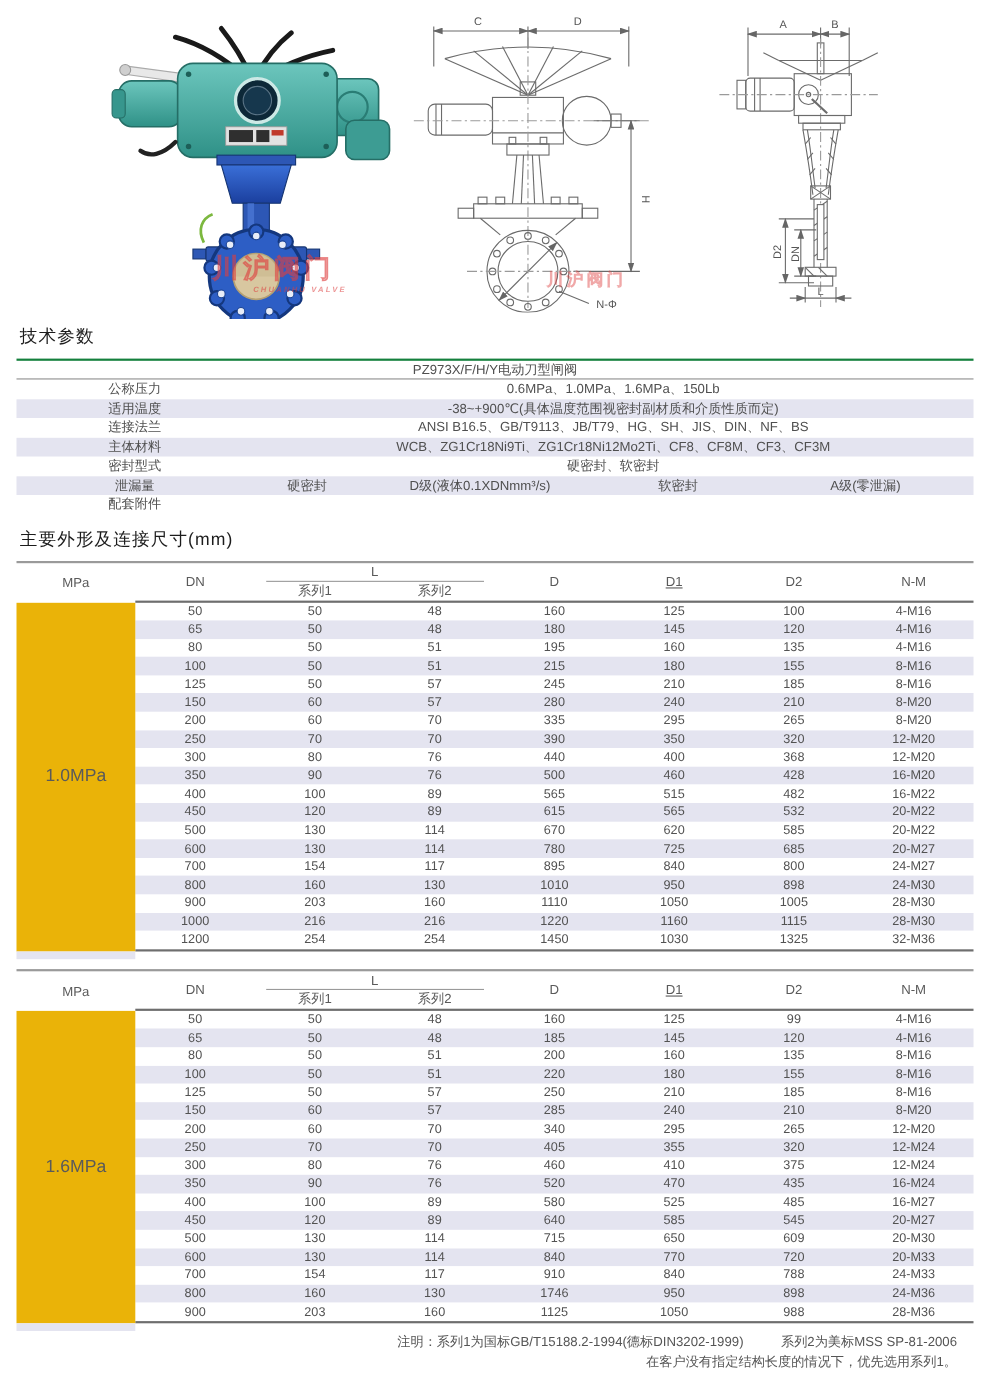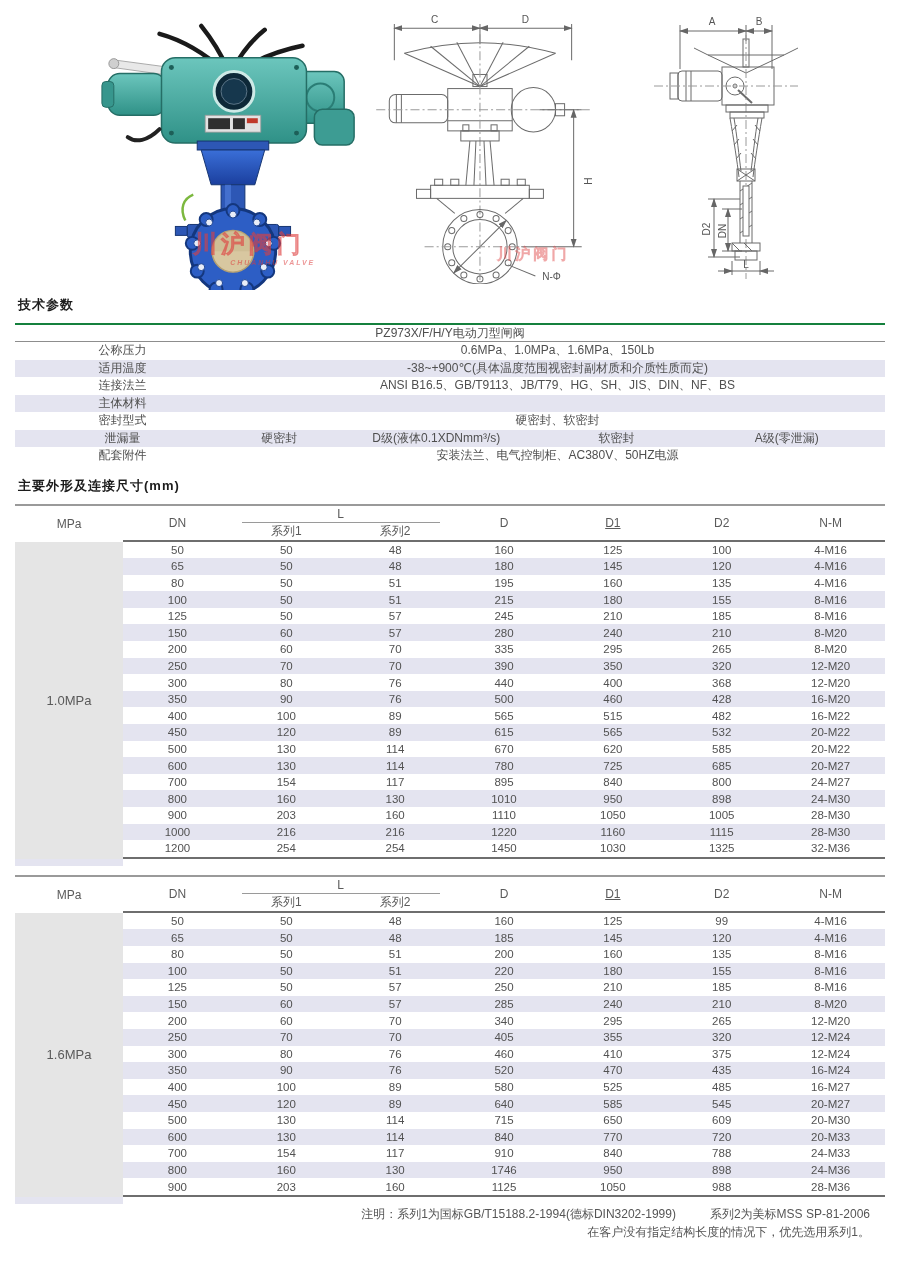--- a/index.html
+++ b/index.html
@@ -7,40 +7,40 @@
   body { font-family:"Liberation Sans","DejaVu Sans",sans-serif; }
   .page { position:relative; width:900px; height:1267px; background:#fff; overflow:hidden; }
 
   
   .images-row { display:flex; align-items:flex-start; padding-top:10px; height:292px; }
   .fig-photo { margin-left:97px; width:265px; height:280px; }
   .fig-front { margin-left:12px; width:222px; height:274px; }
   .fig-side  { margin-left:42px; width:218px; height:274px; }
 
   
-  .sec-heading { margin:4px 3px 9px 18px; font-size:13px; font-weight:bold; color:#1c1c1c; letter-spacing:1px; }
+  .sec-heading { margin:4px 3px 9px 18px; font-size:16px; font-weight:normal; color:#1c1c1c; letter-spacing:1px; }
   .sec-heading.second { margin-top:12px; }
 
   
   .spec-table { margin:0 15px; border-top:2px solid #15803d; font-size:12px; color:#4f4f4f; }
   .spec-title { height:17px; line-height:17px; text-align:center; border-bottom:1px solid #8d8d8d; }
   .spec-row { display:flex; height:17.5px; line-height:17.5px; }
   .spec-rows .spec-row:nth-child(even) { background:#e4e4f0; }
   .spec-label { width:215px; text-align:center; }
   .spec-value { flex:1; text-align:center; }
   .leak-group { flex:1; display:flex; text-align:center; }
   .leak-c1 { width:15%; } .leak-c2 { width:33%; } .leak-c3 { width:22%; } .leak-c4 { width:30%; }
 
   
   .dim-table { display:flex; margin:0 15px; border-top:2px solid #9a9a9a; }
   .dim-table.second { margin-top:16px; }
   .mpa-col { width:108px; display:flex; flex-direction:column; }
   .mpa-head { height:36px; display:flex; align-items:center; justify-content:center; font-size:12px; color:#5a5a5a; }
-  .mpa-block { flex:1; background:#e5e5e5; display:flex; align-items:center; justify-content:center;
-               font-size:13px; color:#5a5a5a; position:relative; }
+  .mpa-block { flex:1; background:#eab308; display:flex; align-items:center; justify-content:center;
+               font-size:16px; color:#5a5a5a; position:relative; }
   .mpa-block::after { content:""; position:absolute; left:0; right:0; bottom:-7px; height:7px; background:#e4e4f0; }
   .dim-main { flex:1; border-bottom:2px solid #6e6e6e; }
   .dim-head { display:grid; grid-template-columns:repeat(7,1fr); grid-template-rows:17px 17px;
               border-bottom:2px solid #6e6e6e; font-size:12px; color:#5a5a5a; }
   .dh { display:flex; align-items:center; justify-content:center; }
   .dh-dn { grid-column:1; grid-row:1/3; }
   .dh-l  { grid-column:2/4; grid-row:1; margin:0 10px; border-bottom:1px solid #9a9a9a; align-items:flex-end; padding-bottom:1px; }
   .dh-s1 { grid-column:2; grid-row:2; }
   .dh-s2 { grid-column:3; grid-row:2; }
   .dh-d  { grid-column:4; grid-row:1/3; }
@@ -359,37 +359,37 @@
       <div class="spec-row">
         <div class="spec-label">适用温度</div>
         <div class="spec-value">-38~+900℃(具体温度范围视密封副材质和介质性质而定)</div>
       </div>
       <div class="spec-row">
         <div class="spec-label">连接法兰</div>
         <div class="spec-value">ANSI B16.5、GB/T9113、JB/T79、HG、SH、JIS、DIN、NF、BS</div>
       </div>
       <div class="spec-row">
         <div class="spec-label">主体材料</div>
+        <div class="spec-value">WCB、ZG1Cr18Ni9Ti、ZG1Cr18Ni12Mo2Ti、CF8、CF8M、CF3、CF3M</div>
       </div>
       <div class="spec-row">
         <div class="spec-label">密封型式</div>
         <div class="spec-value">硬密封、软密封</div>
       </div>
       <div class="spec-row">
         <div class="spec-label">泄漏量</div>
         <div class="leak-group">
           <div class="leak-c1">硬密封</div>
           <div class="leak-c2">D级(液体0.1XDNmm³/s)</div>
           <div class="leak-c3">软密封</div>
           <div class="leak-c4">A级(零泄漏)</div>
         </div>
       </div>
       <div class="spec-row">
         <div class="spec-label">配套附件</div>
-        <div class="spec-value">安装法兰、电气控制柜、AC380V、50HZ电源</div>
       </div>
     </div>
   </div>
 
   <div class="sec-heading second">主要外形及连接尺寸(mm)</div>
 
   <div class="dim-table">
     <div class="mpa-col">
       <div class="mpa-head">MPa</div>
       <div class="mpa-block">1.0MPa</div>

